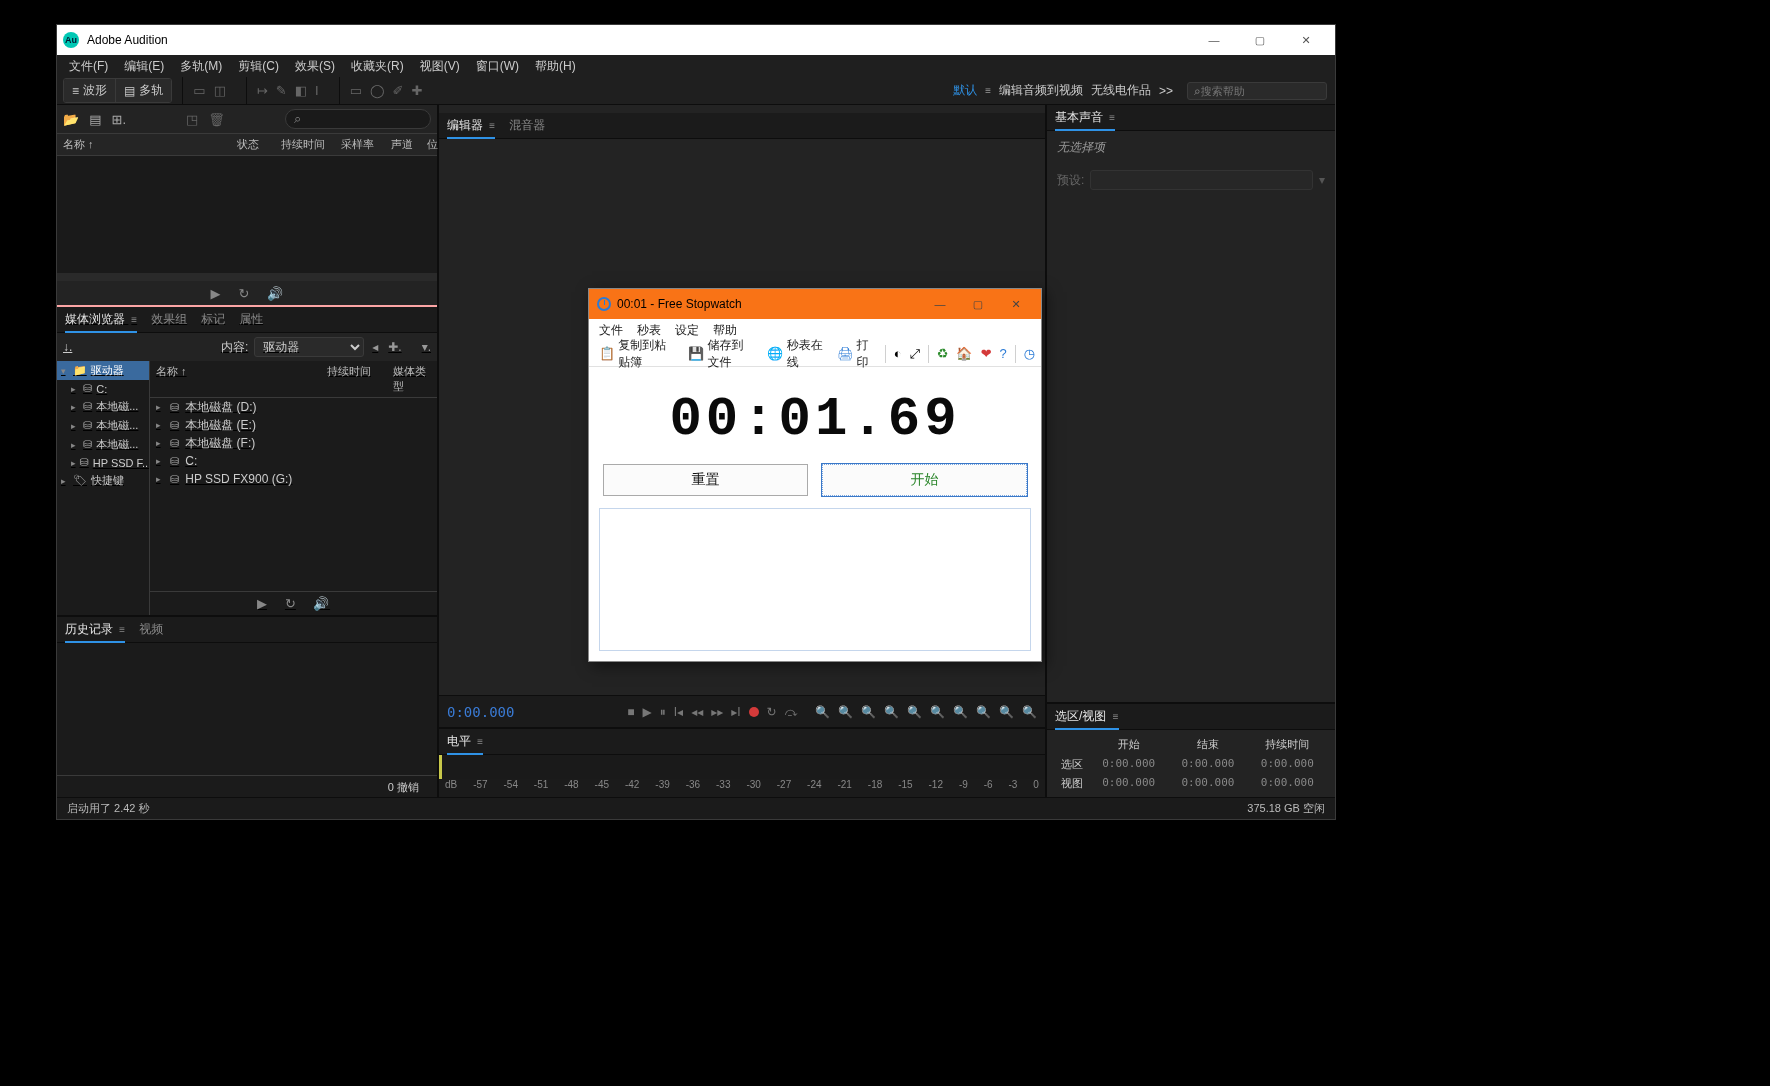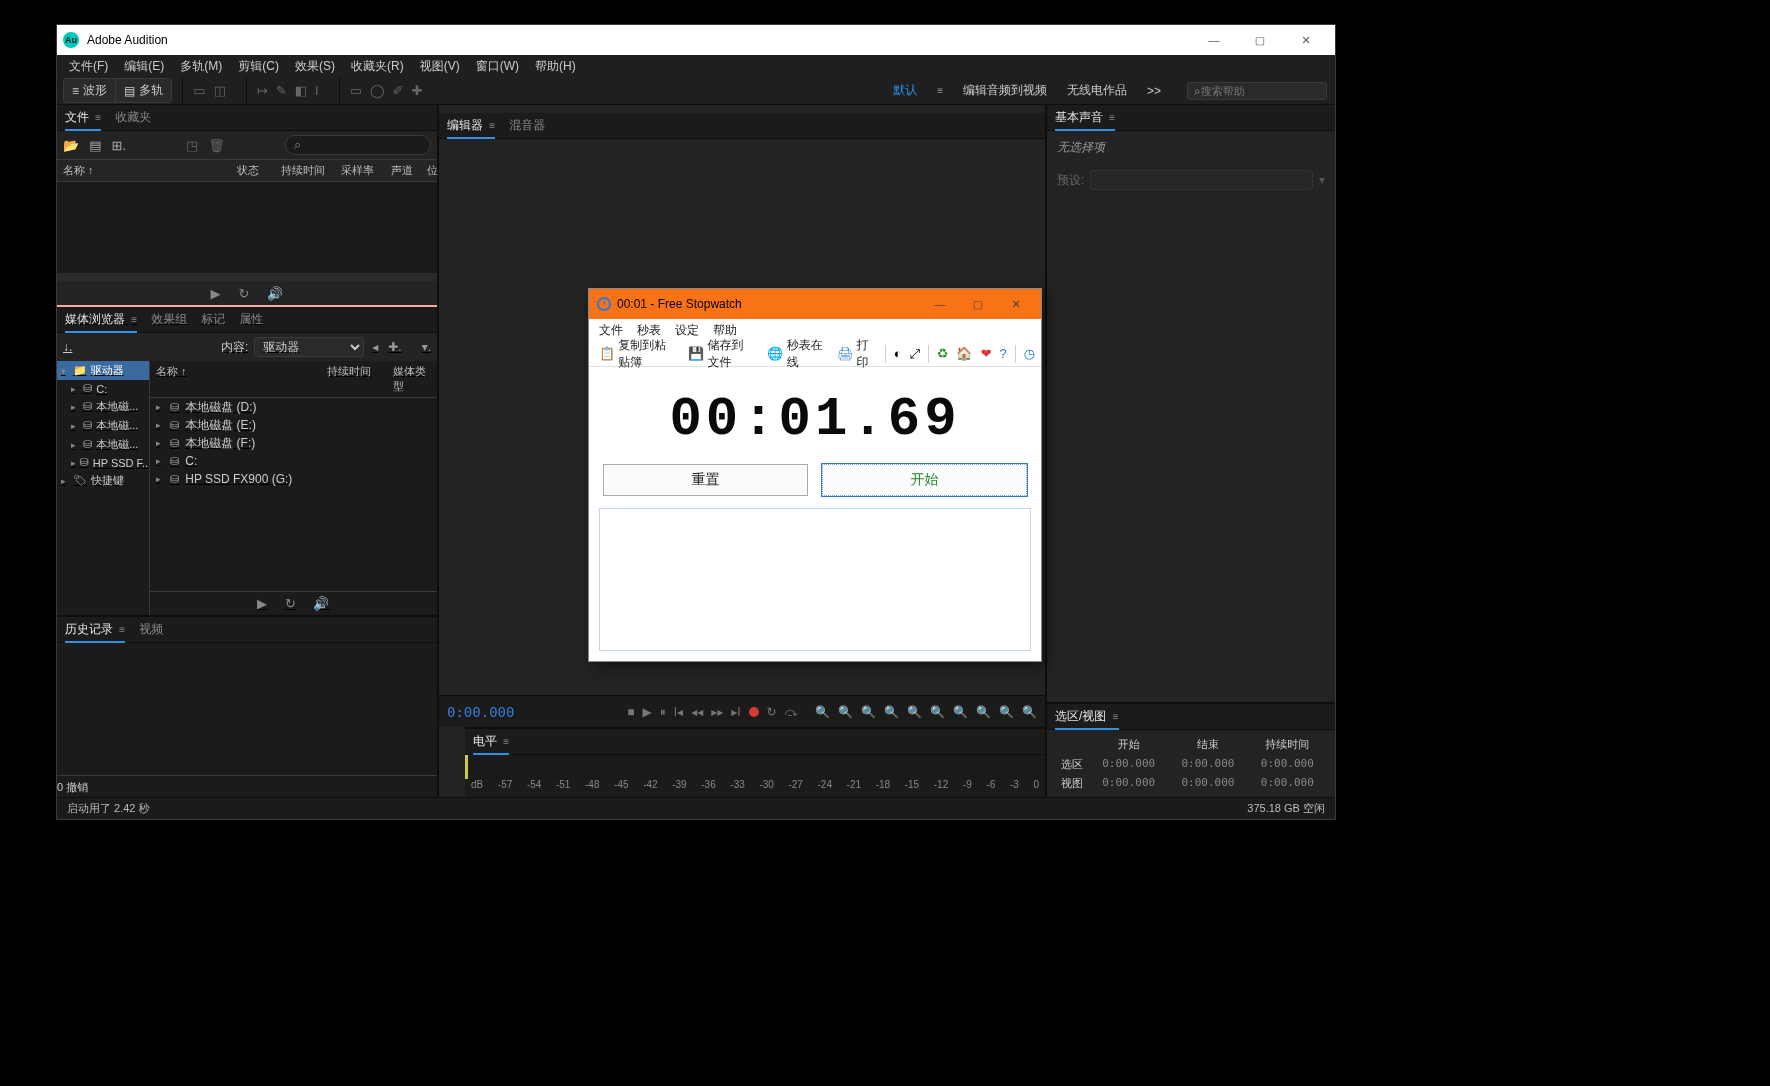--- a/index.html
+++ b/index.html
@@ -19,21 +19,21 @@
 .au-menuitem { padding: 3px 8px; font-size: 12px; color: #ccc; }
 
 
 .au-toolbar { height: 28px; background: #1f1f1f; border-bottom: 1px solid #0d0d0d; display: flex; align-items: center; }
 .au-modegroup { display: flex; border: 1px solid #3a3a3a; margin-left: 6px; border-radius: 3px; overflow: hidden; }
 .au-modebtn { display: flex; align-items: center; padding: 3px 8px; font-size: 12px; color: #ccc; gap: 4px; background: #2a2a2a; }
 .au-modebtn + .au-modebtn { border-left: 1px solid #3a3a3a; }
 .au-tool-icons { display: flex; gap: 8px; padding: 0 10px; margin-left: 10px; border-left: 1px solid #0d0d0d; height: 100%; align-items: center; }
 .au-tool-icons span { color: #666; font-size: 13px; }
 .au-toolbar-spacer { flex: 1; }
-.au-workspace-links { display: flex; align-items: center; gap: 20px; padding-right: 8px; font-size: 12px; }
+.au-workspace-links { display: flex; align-items: center; gap: 8px; padding-right: 8px; font-size: 12px; }
 .au-ws-link { color: #ccc; }
 .au-ws-link.active { color: #2f92e6; }
 .au-ws-chev { color: #999; font-size: 10px; }
 .au-searchbox { display: flex; align-items: center; background: #2a2a2a; border: 1px solid #3a3a3a; border-radius: 3px; padding: 1px 6px; width: 140px; margin-left: 6px; }
 .au-searchbox input { background: transparent; border: 0; color: #999; font-size: 11px; width: 100%; outline: none; }
 
 
 .au-body { flex: 1; display: flex; background: #232323; min-height: 0; }
 .au-left { width: 382px; display: flex; flex-direction: column; border-right: 2px solid #0d0d0d; }
 .au-center { flex: 1; display: flex; flex-direction: column; }
@@ -82,34 +82,34 @@
 .mh-type { width: 48px; padding: 3px 4px; }
 .media-list { flex: 1; overflow: hidden; font-size: 12px; }
 .media-row { display: flex; align-items: center; gap: 6px; padding: 2px 6px; color: #ccc; height: 18px; }
 .media-row .caret { width: 8px; color: #888; font-size: 9px; }
 .media-row .dicon { color: #aaa; font-size: 11px; }
 .media-footer { height: 24px; display: flex; align-items: center; justify-content: center; gap: 18px; color: #888; font-size: 13px; border-top: 1px solid #3a3a3a; }
 
 
 .history-panel { height: 182px; border-top: 2px solid #0d0d0d; display: flex; flex-direction: column; }
 .history-body { flex: 1; background: #1b1b1b; }
-.history-footer { height: 22px; padding: 4px 0; font-size: 11px; color: #ccc; border-top: 1px solid #3a3a3a; background: #1b1b1b; }
+.history-footer { height: 22px; padding: 4px 18px; font-size: 11px; color: #ccc; border-top: 1px solid #3a3a3a; background: #1b1b1b; text-align: right; }
 
 
 .editor-tabs { height: 26px; display: flex; align-items: center; gap: 14px; padding: 0 8px; background: #1b1b1b; border-bottom: 1px solid #0d0d0d; margin-top: 8px; }
 .editor-area { flex: 1; background: #232323; }
 .transport-bar { height: 32px; display: flex; align-items: center; padding: 0 8px; background: #1b1b1b; border-top: 1px solid #0d0d0d; gap: 6px; }
 .timecode { font-family: "Consolas", monospace; color: #3a7bd5; font-size: 14px; width: 110px; }
 .transport-btns { display: flex; gap: 8px; color: #777; font-size: 12px; align-items: center; margin-left: auto; }
 .transport-btns span:first-child { color: #777; }
 .rec-btn { width: 10px; height: 10px; background: #d43a3a; border-radius: 50%; }
 .zoom-btns { display: flex; gap: 8px; color: #777; font-size: 12px; margin-left: 12px; }
 
 
-.levels-panel { height: 70px; border-top: 2px solid #0d0d0d; display: flex; flex-direction: column; margin-left: 26px; }
+.levels-panel { height: 70px; border-top: 2px solid #0d0d0d; display: flex; flex-direction: column; }
 .level-meter { flex: 1; background: #1a1a1a; position: relative; border-left: 3px solid #c8c84a; }
 .db-scale { height: 18px; display: flex; justify-content: space-between; padding: 0 6px; font-size: 10px; color: #888; align-items: flex-start; background: #1b1b1b; }
 
 
 .right-content { padding: 8px 10px; font-size: 12px; color: #999; font-style: italic; }
 .right-preset { display: flex; align-items: center; padding: 6px 10px; gap: 6px; font-size: 12px; color: #666; }
 .right-preset-select { flex: 1; background: #272727; border: 1px solid #333; height: 20px; border-radius: 3px; }
 
 
 .selview-panel { border-top: 2px solid #0d0d0d; }
@@ -211,24 +211,20 @@
         <input placeholder="搜索帮助" style="">
       </div>
     </div>
   </div>
 
   <div class="au-body">
 
     <div class="au-left">
 
       <div class="files-panel">
-        <div class="panel-tabs">
-          <span class="panel-tab active"><span>文件</span> <span class="menu-icon">≡</span></span>
-          <span class="panel-tab">收藏夹</span>
-        </div>
         <div class="files-toolbar">
           <span>📂</span>
           <span>▤</span>
           <span>⊞.</span>
           <span class="spacer"></span>
           <span style="color:#666;">◳</span>
           <span style="color:#666;">🗑</span>
           <span class="spacer"></span>
           <div class="files-search"></div>
         </div>

